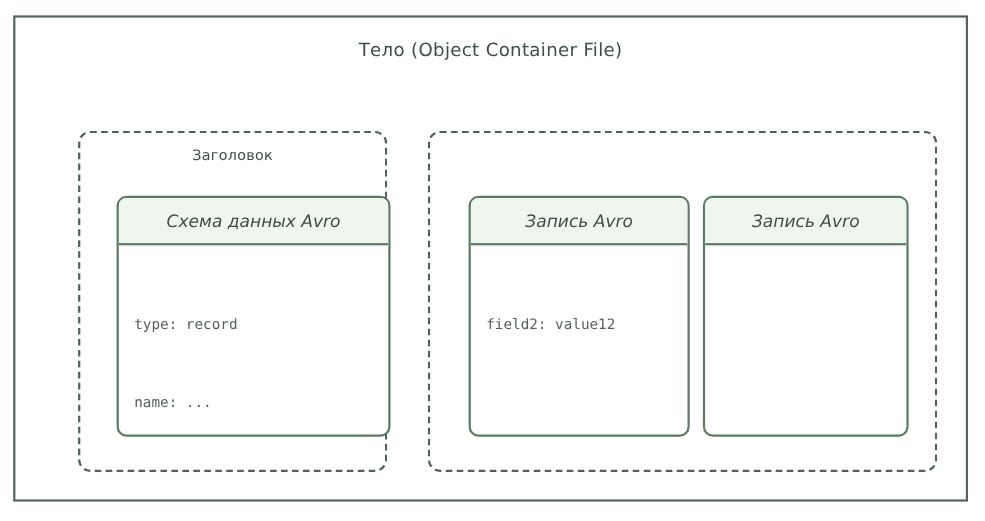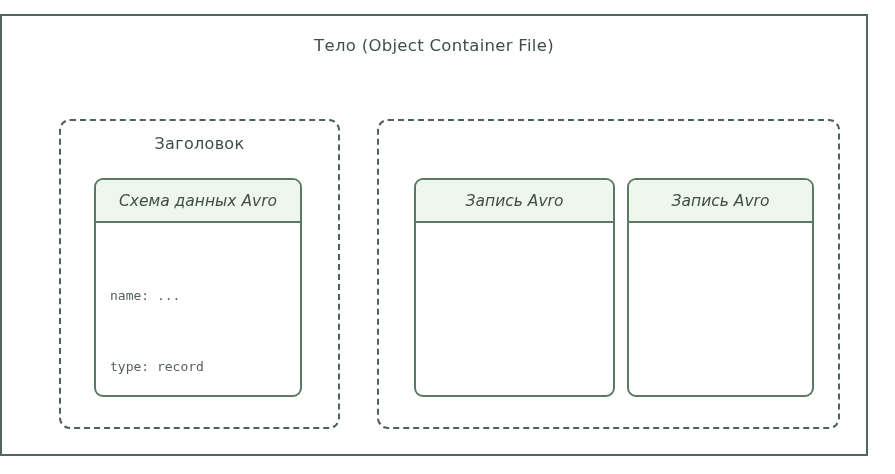--- a/index.html
+++ b/index.html
@@ -18,21 +18,21 @@
   #diagram {
     position: relative;
     width: 895px;
     height: 474px;
     background: #ffffff;
   }
 
   
   .outer-frame {
     position: absolute;
-    left: 0;
+    left: 12px;
     top: 14px;
     width: 868px;
     height: 442px;
     box-sizing: border-box;
     border: 2px solid #52665c;
     background: #ffffff;
   }
 
   .outer-title {
     position: absolute;
@@ -56,21 +56,21 @@
     border: 2px dashed #4e6258;
     border-radius: 11px;
     background: transparent;
   }
   .group-header {
     position: absolute;
     left: 0;
     top: 13px;
     width: 100%;
     text-align: center;
-    font-size: 16px;
+    font-size: 13px;
     letter-spacing: 0.3px;
     color: #3f4f46;
     white-space: nowrap;
   }
 
   .group-left  { left: 57px;  width: 281px; }
   .group-right { left: 375px; width: 463px; }
 
   
   .card {
@@ -100,54 +100,55 @@
     padding: 14px 0 0 14px;
     font-family: "DejaVu Sans Mono", monospace;
     font-size: 13px;
     line-height: 23.5px;
     color: #57615b;
     white-space: pre;
   }
   .card-body .code-line { white-space: pre; }
 
   
-  .card-schema   { left: 33px;  width: 208px; }
+  .card-schema   { left: 33px;  width: 249px; }
   .card-record-1 { left: 35px;  width: 201px; }
   .card-record-2 { left: 248px; width: 187px; }
 </style>
 </head>
 <body>
 
 <div id="diagram">
 
   <div class="outer-frame">
 
     <div class="outer-title">Тело (Object Container File)</div>
 
     <div class="group group-left">
       <div class="group-header">Заголовок</div>
 
       <div class="card card-schema">
         <div class="card-header">Схема данных Avro</div>
         <div class="card-body">
+          <div class="code-line">type: record</div>
           <div class="code-line">name: ...</div>
-          <div class="code-line">type: record</div>
           
           
           
           
         </div>
       </div>
     </div>
 
     <div class="group group-right">
 
       <div class="card card-record-1">
         <div class="card-header">Запись Avro</div>
         <div class="card-body">
+          <div class="code-line">field2: value12</div>
           
           
         </div>
       </div>
 
       <div class="card card-record-2">
         <div class="card-header">Запись Avro</div>
         <div class="card-body">
           
           

